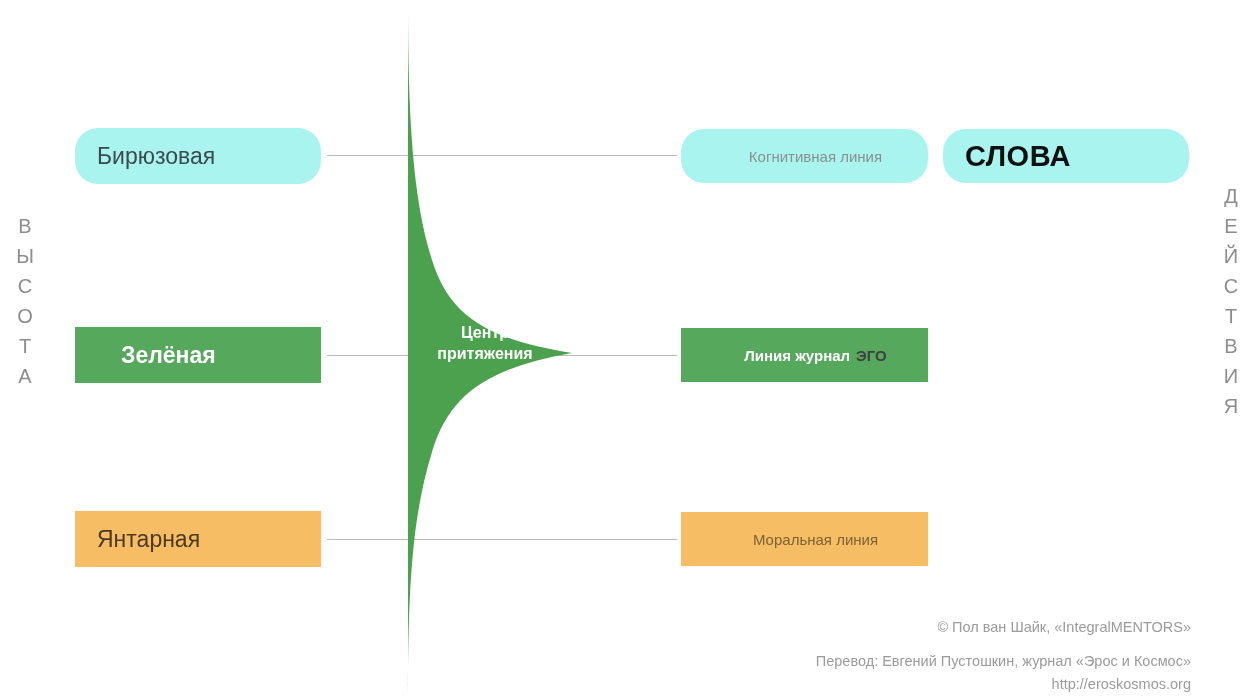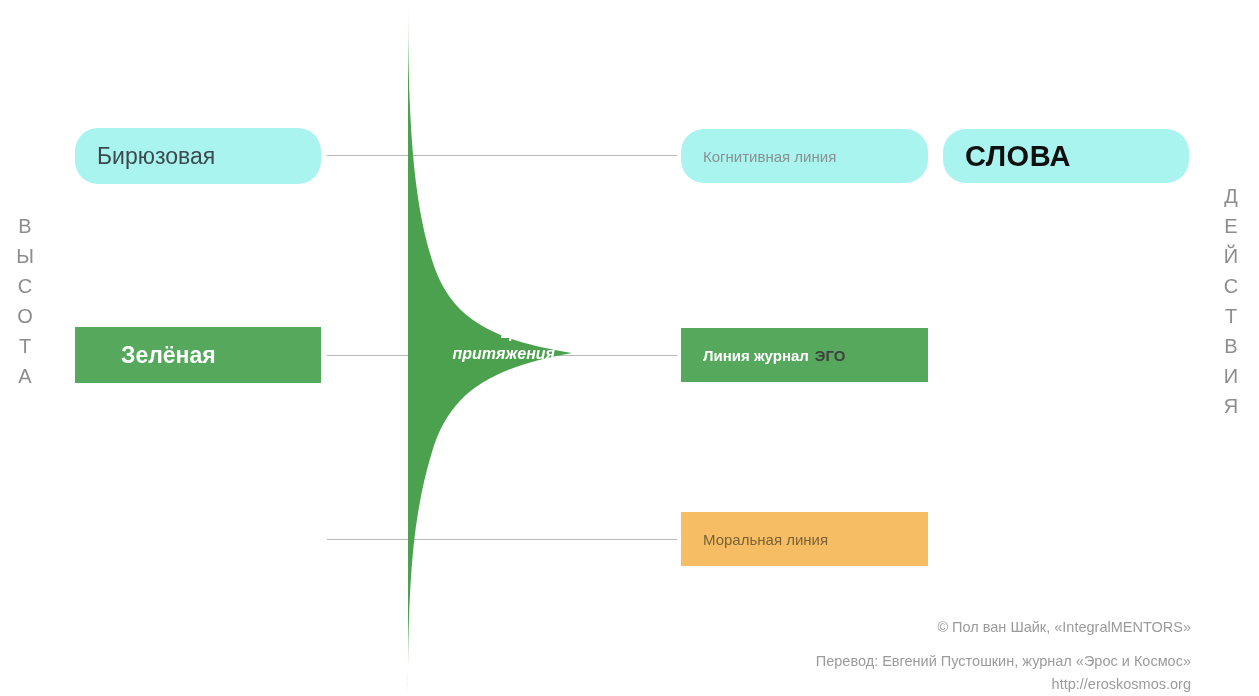--- a/index.html
+++ b/index.html
@@ -82,20 +82,21 @@
   #tier-turquoise .txt { color: #3c4a4f; font-weight: 400; }
   #tier-green .txt     { color: #ffffff; font-weight: 700; margin-left: 24px; }
   #tier-amber .txt     { color: #4a3a22; font-weight: 400; }
 
   
   .line-box {
     left: 681px;
     width: 247px;
     height: 54px;
     padding-left: 22px;
+    justify-content: center;
   }
   .line-box .txt {
     font-size: 15px;
   }
   #line-cognitive { top: 129px; }
   #line-self      { top: 328px; }
   #line-moral     { top: 512px; }
 
   #line-cognitive .txt { color: #8a9094; font-weight: 400; }
   #line-self .txt      { color: #ffffff; font-weight: 700; }
@@ -130,23 +131,22 @@
   
   #center-caption {
     position: absolute;
     left: 415px;
     top: 322px;
     width: 140px;
     color: #ffffff;
     font-weight: 700;
     font-size: 16px;
     line-height: 21px;
-    text-align: right;
+    text-align: center;
     pointer-events: none;
-    font-style: italic;
   }
 
   
   .credit {
     position: absolute;
     right: 68px;
     color: #9b9b9b;
     font-size: 14.5px;
     text-align: right;
     white-space: nowrap;
@@ -197,20 +197,23 @@
     <div>Центр</div>
     <div>притяжения</div>
   </div>
 
   <div id="tier-turquoise" class="box tier-left bx-turquoise">
     <span class="txt">Бирюзовая</span>
   </div>
   <div id="tier-green" class="box tier-left bx-green">
     <span class="txt">Зелёная</span>
   </div>
+  <div id="tier-amber" class="box tier-left bx-amber">
+    <span class="txt">Янтарная</span>
+  </div>
 
   <div id="line-cognitive" class="box line-box bx-turquoise">
     <span class="txt">Когнитивная линия</span>
   </div>
   <div id="line-self" class="box line-box bx-green">
     <span class="txt">Линия журнал</span>
     <span class="txt ego" style="margin-left:6px;">ЭГО</span>
   </div>
   <div id="line-moral" class="box line-box bx-amber">
     <span class="txt">Моральная линия</span>

